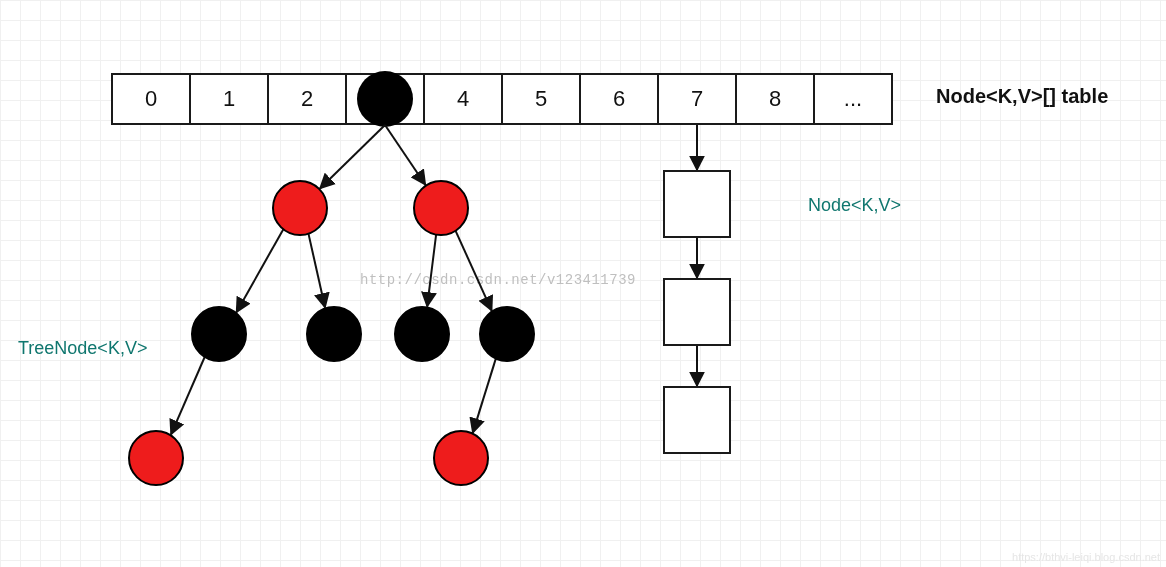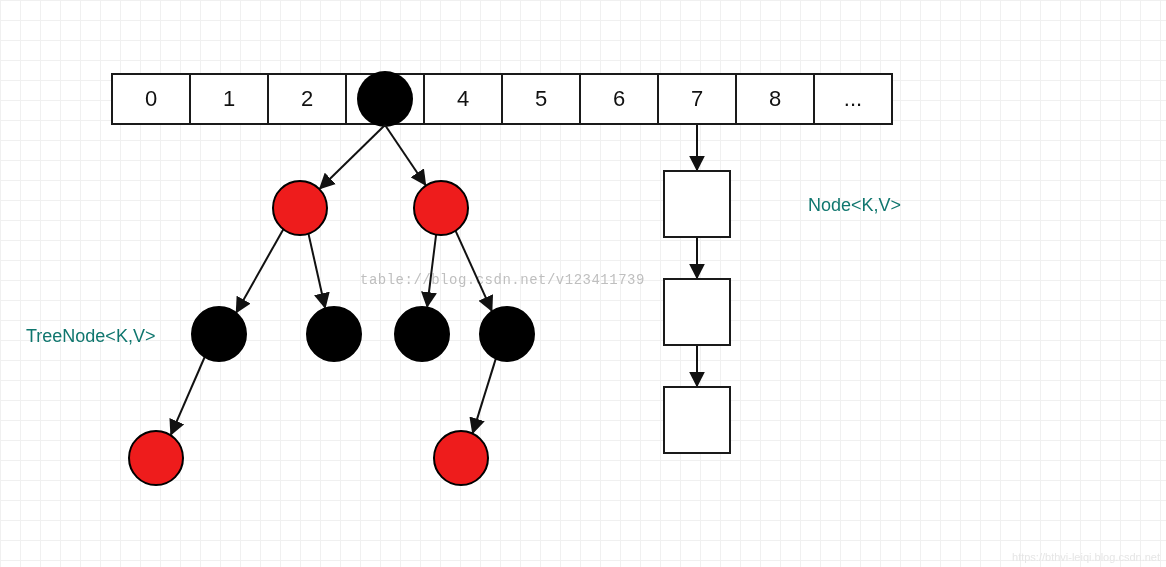--- a/index.html
+++ b/index.html
@@ -70,26 +70,27 @@
       <div class="cell" style="border: 2px solid rgb(26, 26, 26); background: rgb(255, 255, 255);">
         <div class="black-root"></div>
       </div>
       <div class="cell">4</div>
       <div class="cell">5</div>
       <div class="cell">6</div>
       <div class="cell">7</div>
       <div class="cell">8</div>
       <div class="cell">...</div>
     </div>
+  <div class="label" style="left:936px; top:85px;">Node&lt;K,V&gt;[] table</div>
 
   <div class="node-label" style="left:808px; top:195px;">Node&lt;K,V&gt;</div>
 
-  <div class="node-label" style="left:18px; top:326px;margin-left:8px;">TreeNode&lt;K,V&gt;</div>
+  <div class="node-label" style="left:18px; top:338px;">TreeNode&lt;K,V&gt;</div>
 
-  <div class="wm">table://blog.csdn.net/v123411739</div>
+  <div class="wm">http://csdn.csdn.net/v123411739</div>
   <div class="wm2">https://bthvi-leiqi.blog.csdn.net</div>
 
   <svg class="svglayer" width="1166" height="567">
     <defs>
       <marker id="ah" viewBox="0 0 10 10" refX="9" refY="5" markerWidth="8" markerHeight="8" orient="auto-start-reverse">
         <path d="M 0 0 L 10 5 L 0 10 z" fill="#111"></path>
       </marker>
     </defs>
     <g id="edges" stroke="#111" stroke-width="2" fill="none" marker-end="url(#ah)">
         <line x1="385" y1="125" x2="320.0332725926008" y2="188.43809852722515"></line>

